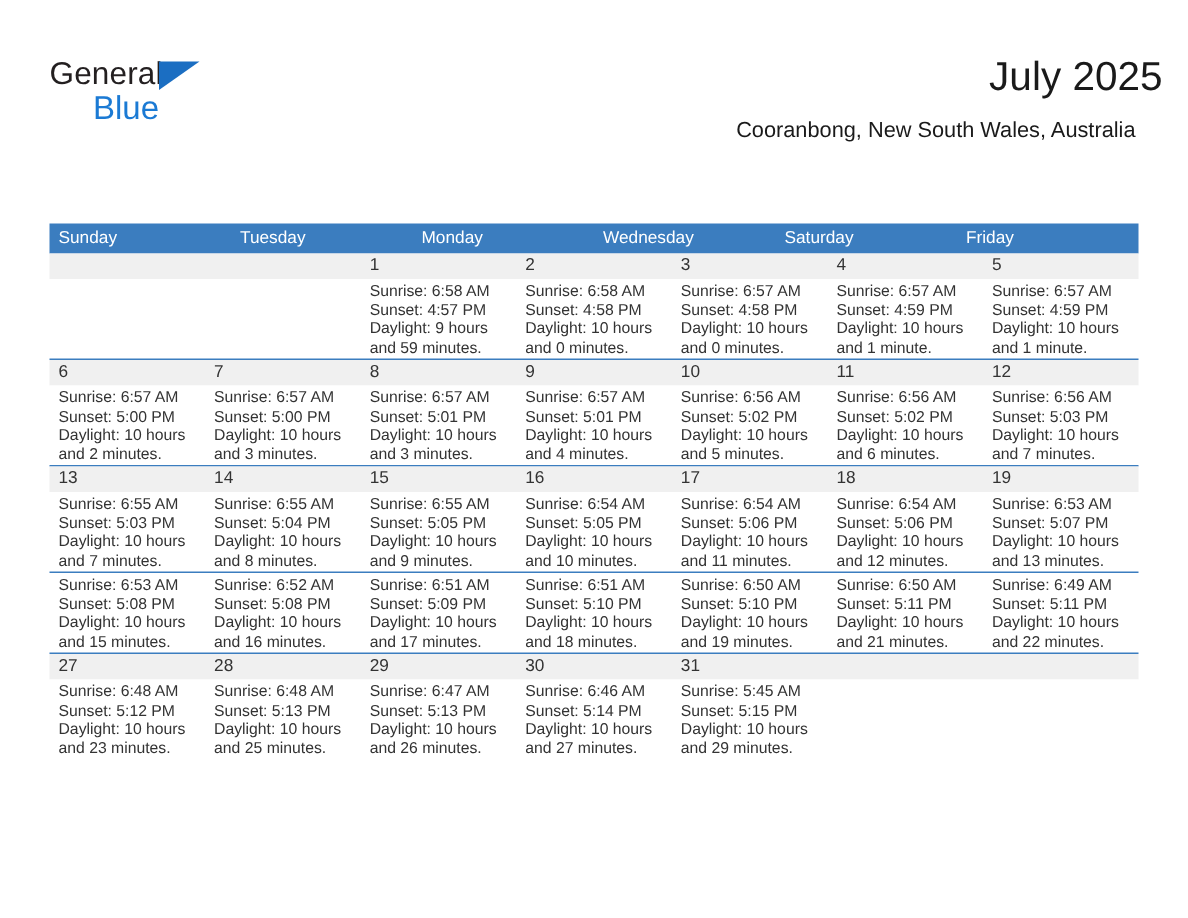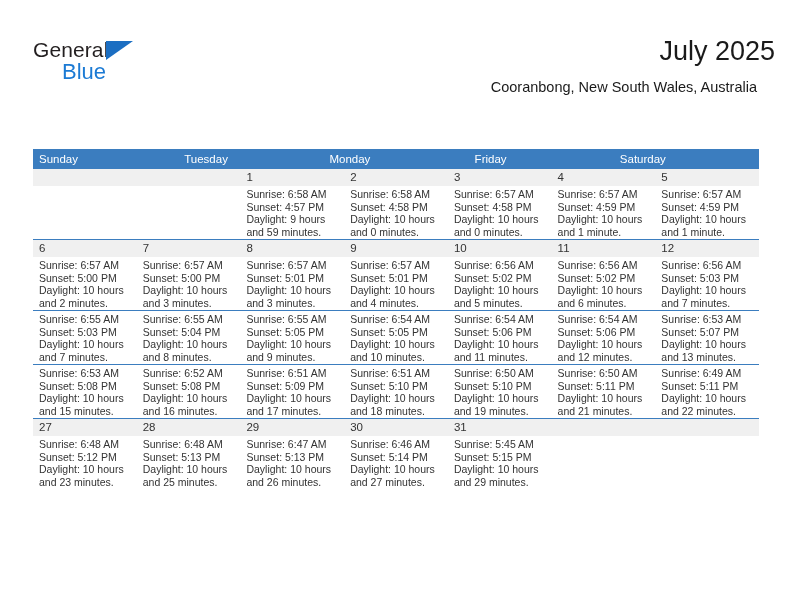--- a/index.html
+++ b/index.html
@@ -157,22 +157,23 @@
     </div>
     <div class="title">July 2025</div>
     <div class="subtitle">Cooranbong, New South Wales, Australia</div>
   </div>
 
   <div class="calendar">
     <div class="weekdays" id="weekday-row">
         <div class="weekday">Sunday</div>
         <div class="weekday">Tuesday</div>
         <div class="weekday">Monday</div>
+        <div class="weekday">Wednesday</div>
+        <div class="weekday">Saturday</div>
         <div class="weekday">Friday</div>
-        <div class="weekday">Saturday</div>
       </div>
     <div id="weeks-container">
         <div class="week">
           <div class="daterow">
             <div class="daynum empty"></div>
             <div class="daynum empty"></div>
             <div class="daynum">1</div>
             <div class="daynum">2</div>
             <div class="daynum">3</div>
             <div class="daynum">4</div>
@@ -262,20 +263,29 @@
             </div>
             <div class="daydetail">
               <div>Sunrise: 6:56 AM</div>
               <div>Sunset: 5:03 PM</div>
               <div>Daylight: 10 hours</div>
               <div>and 7 minutes.</div>
             </div>
           </div>
         </div>
         <div class="week">
+          <div class="daterow">
+            <div class="daynum">13</div>
+            <div class="daynum">14</div>
+            <div class="daynum">15</div>
+            <div class="daynum">16</div>
+            <div class="daynum">17</div>
+            <div class="daynum">18</div>
+            <div class="daynum">19</div>
+          </div>
           <div class="bodyrow">
             <div class="daydetail">
               <div>Sunrise: 6:55 AM</div>
               <div>Sunset: 5:03 PM</div>
               <div>Daylight: 10 hours</div>
               <div>and 7 minutes.</div>
             </div>
             <div class="daydetail">
               <div>Sunrise: 6:55 AM</div>
               <div>Sunset: 5:04 PM</div>

